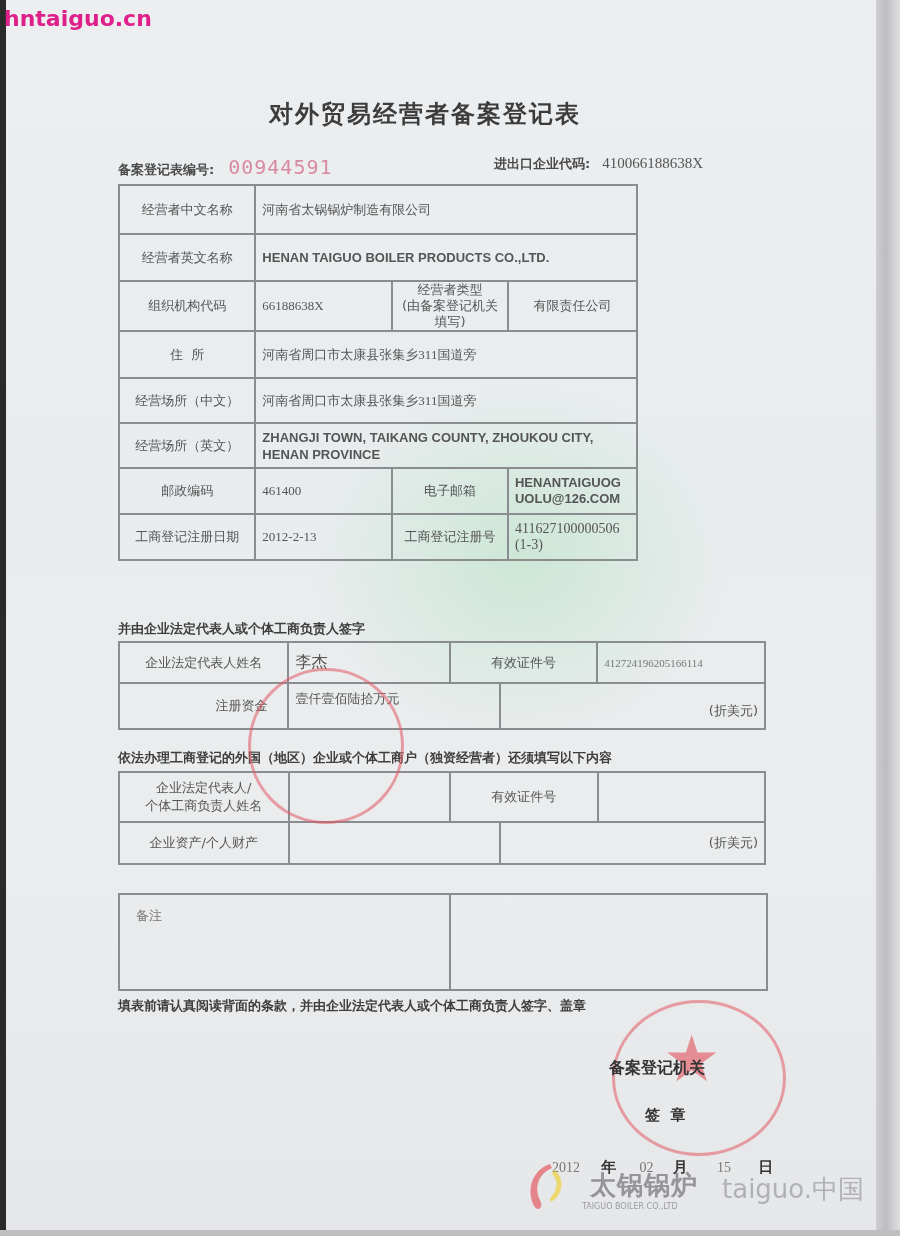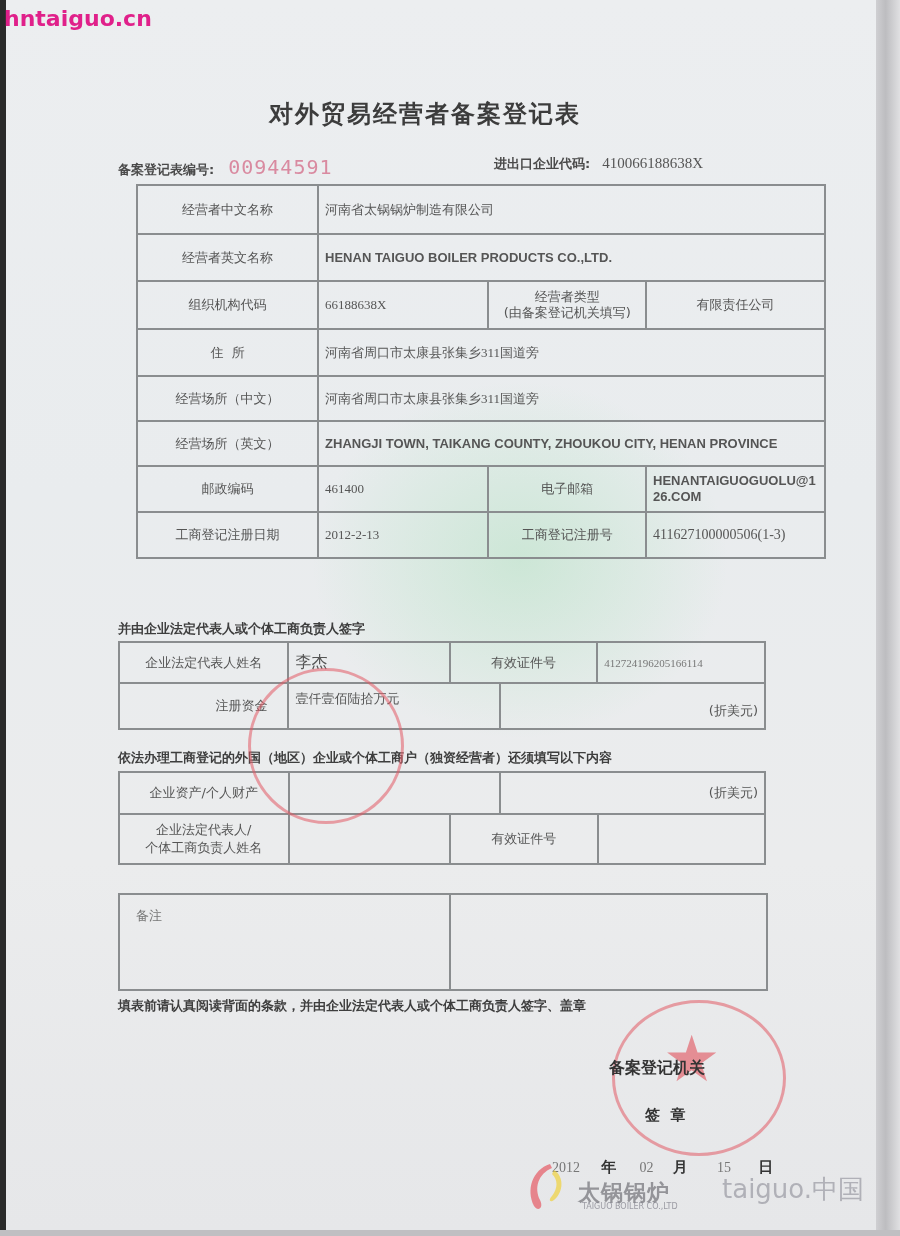--- a/index.html
+++ b/index.html
@@ -50,21 +50,21 @@
   .stamp-circle {
     position:absolute; border:3px solid rgba(225,90,100,0.55); border-radius:50%;
     pointer-events:none;
   }
   .stamp-star { position:absolute; color:rgba(225,80,90,0.6); pointer-events:none; }
   .sign-label { position:absolute; font-size:15px; font-weight:bold; color:#333; }
   .date-line { position:absolute; top:1158px; font-size:15px; color:#333; font-weight:bold; }
   .date-line .d { font-family:"Liberation Serif", serif; font-weight:normal; color:#777; font-size:14px; }
   .logo { position:absolute; left:524px; top:1160px; }
   .logo-swoosh { position:absolute; left:0; top:0; width:44px; height:52px; }
-  .logo-text { position:absolute; left:54px; top:8px; font-size:22px; font-weight:bold; color:rgba(120,120,125,0.75); white-space:nowrap; letter-spacing:1px;margin-top:10px; }
+  .logo-text { position:absolute; left:66px; top:8px; font-size:26px; font-weight:bold; color:rgba(120,120,125,0.75); white-space:nowrap; letter-spacing:1px; }
   .logo-sub { position:absolute; left:58px; top:42px; font-size:8px; color:rgba(130,130,140,0.75); white-space:nowrap; }
   .site-mark { position:absolute; left:722px; top:1172px; font-size:26px; color:rgba(140,140,150,0.6); white-space:nowrap; }
 </style>
 </head>
 <body>
 
 <div class="page"></div>
 <div class="left-edge"></div>
 <div class="right-edge"></div>
 <div class="bottom-edge"></div>
@@ -75,21 +75,21 @@
 
 <div class="meta-left">
   <span>备案登记表编号:</span><span class="num">00944591</span>
 </div>
 <div class="meta-right">
   <span>进出口企业代码:</span><span class="num">410066188638X</span>
 </div>
 
 <div class="green-tint"></div>
 
-<table class="form" style="left:118px; top:184px; width:690px;margin-left:18px;">
+<table class="form" style="left:118px; top:184px; width:520px;">
   <colgroup>
       <col style="width:170px">
       <col style="width:160px">
       <col style="width:148px">
       <col style="width:168px">
     </colgroup>
   <tbody>
       <tr style="height:49px">
     <td class="lbl">经营者中文名称</td>
     <td class="val" colspan="3">河南省太锅锅炉制造有限公司</td>
@@ -161,34 +161,34 @@
 <div class="sec-heading" style="left:118px; top:749px;">依法办理工商登记的外国（地区）企业或个体工商户（独资经营者）还须填写以下内容</div>
 <table class="form" style="left:118px; top:771px; width:648px;">
   <colgroup>
       <col style="width:170px">
       <col style="width:162px">
       <col style="width:50px">
       <col style="width:98px">
       <col style="width:168px">
     </colgroup>
   <tbody>
-      <tr style="height:42px">
-    <td class="lbl">企业资产/个人财产</td>
-    <td class="val" colspan="2"></td>
-    <td colspan="2" class="small-note">(折美元)</td>
-  </tr>
-  <tr style="height:50px">
+      <tr style="height:50px">
     <td class="lbl" style="line-height:18px;">
       <div>企业法定代表人/</div>
       <div>个体工商负责人姓名</div>
     </td>
     <td class="val"></td>
     <td class="lbl" colspan="2">有效证件号</td>
     <td class="val"></td>
   </tr>
+  <tr style="height:42px">
+    <td class="lbl">企业资产/个人财产</td>
+    <td class="val" colspan="2"></td>
+    <td colspan="2" class="small-note">(折美元)</td>
+  </tr>
 </tbody>
   </table>
 
 <table class="form" style="left:118px; top:893px; width:650px;">
   <colgroup>
       <col style="width:332px">
       <col style="width:318px">
     </colgroup>
   <tbody>
       <tr style="height:96px">

